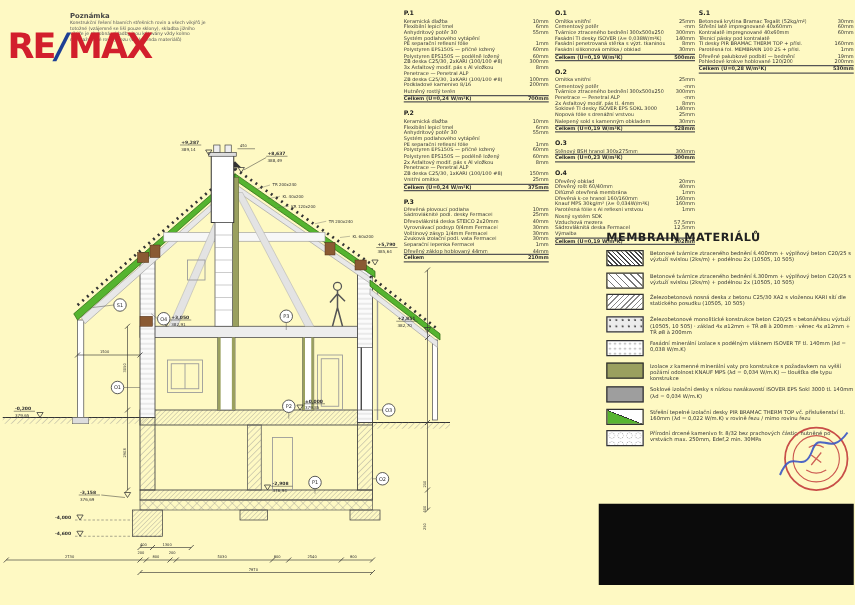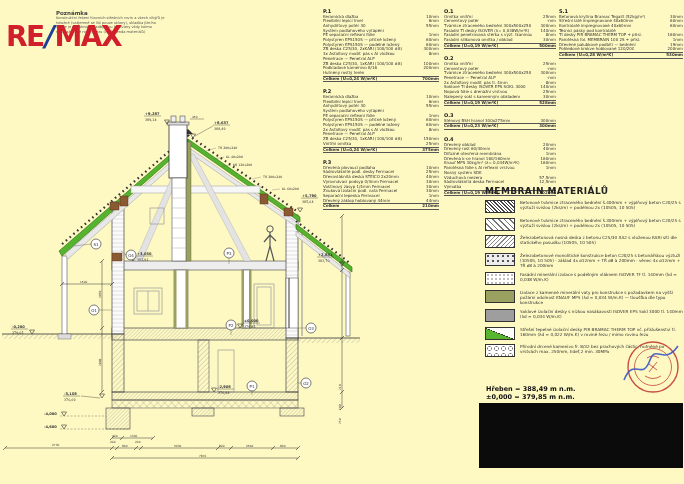--- a/index.html
+++ b/index.html
@@ -450,24 +450,20 @@
     <div class="lg-row">
         <span class="swatch sw8"></span>
         <span class="lg-text">Střešní tepelné izolační desky PIR BRAMAC THERM TOP vč. příslušenství tl. 160mm (λd = 0,022 W/m.K) v rovině řezu / mimo rovinu řezu</span>
       </div>
     <div class="lg-row">
         <span class="swatch sw9"></span>
         <span class="lg-text">Přírodní drcené kamenivo fr. 8/32 bez prachových částic, hutněné po vrstvách max. 250mm, Edef,2 min. 30MPa</span>
       </div>
   </div>
 
-  <div class="levels">
-    <div class="level-line">Hřeben = 388,49 m n.m.</div>
-    <div class="level-line">±0,000 = 379,85 m n.m.</div>
-  </div>
 
   <div class="blackbox"></div>
 
   <svg class="stamp" viewBox="0 0 62 62">
     <circle cx="33" cy="31" r="25" fill="none" stroke="#c23b3b" stroke-width="1.4" opacity="0.9"></circle>
     <circle cx="33" cy="31" r="18.5" fill="none" stroke="#c23b3b" stroke-width="0.9" opacity="0.85"></circle>
     <path d="M27,22 q6,-4 12,0 M25,40 q8,5 16,0 M29,28 l8,6 M37,26 l-8,10" stroke="#c23b3b" stroke-width="1" fill="none" opacity="0.8"></path>
     <path d="M4,44 C14,20 22,46 30,24 C36,8 44,30 58,10" stroke="#3a55c4" stroke-width="1.6" fill="none" opacity="0.9"></path>
   </svg>
 

